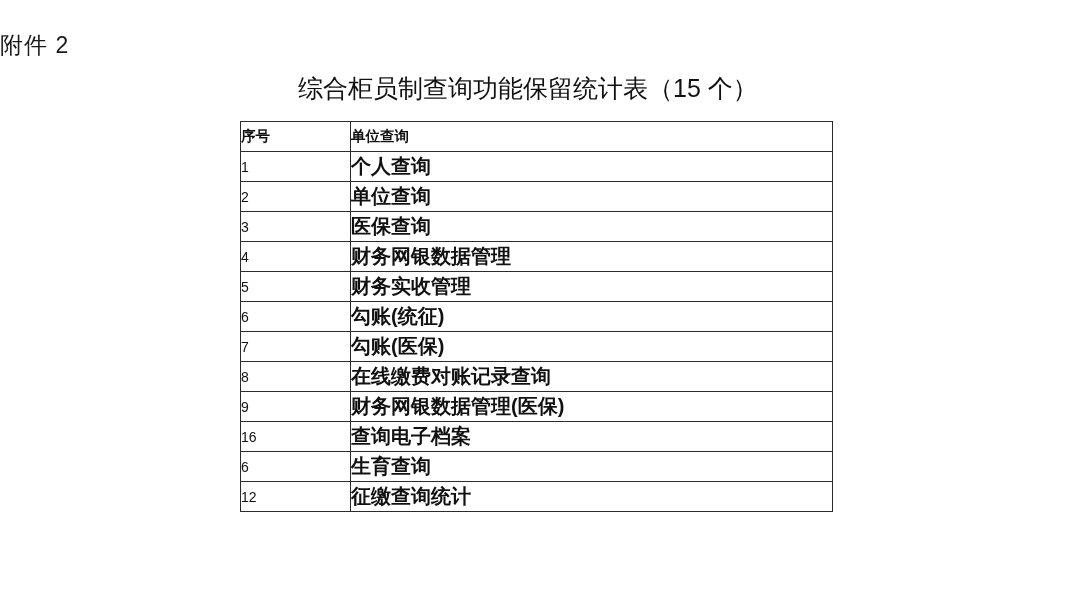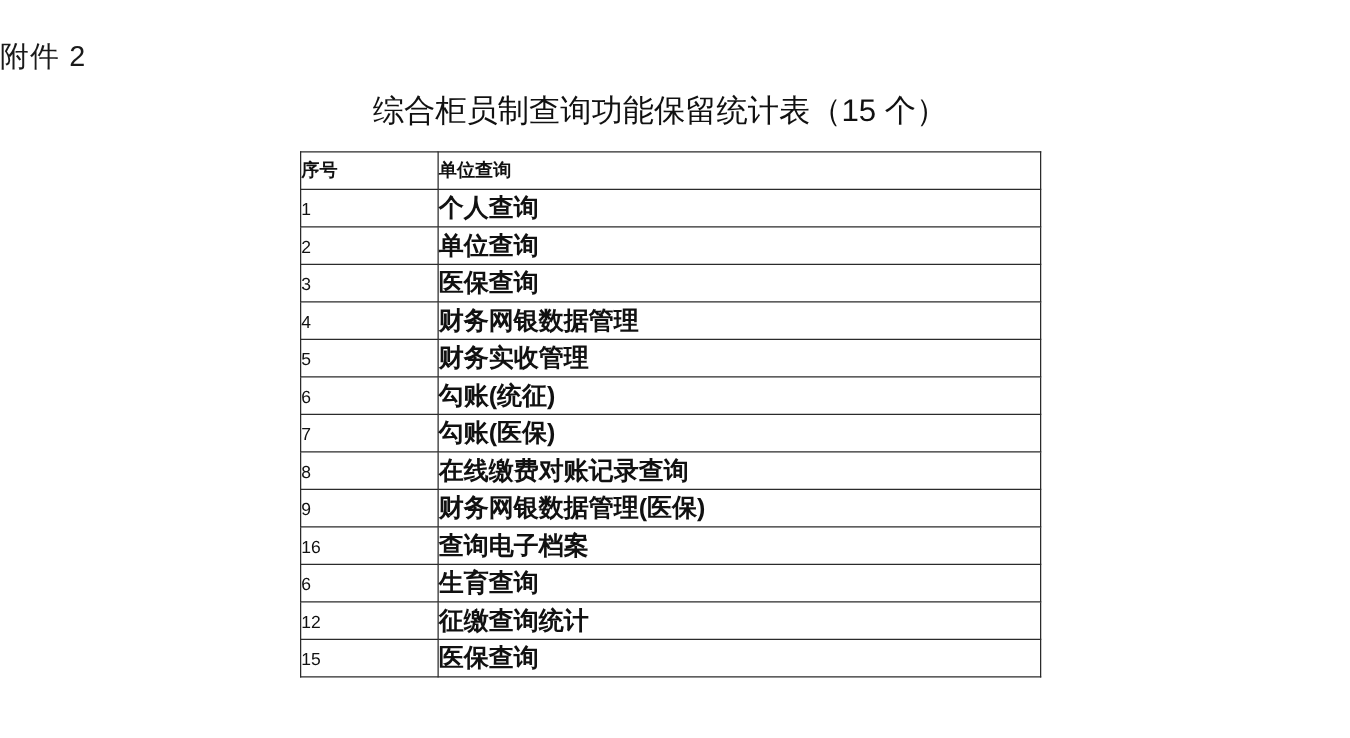--- a/index.html
+++ b/index.html
@@ -138,21 +138,17 @@
           <td class="cell-name">查询电子档案</td>
         </tr>
         <tr>
           <td class="cell-no">6</td>
           <td class="cell-name">生育查询</td>
         </tr>
         <tr>
           <td class="cell-no">12</td>
           <td class="cell-name">征缴查询统计</td>
         </tr>
-        <tr>
-          <td class="cell-no">15</td>
-          <td class="cell-name">医保查询</td>
-        </tr>
       </tbody>
     </table>
   </div>
 
 </div>
 
 </body></html>

